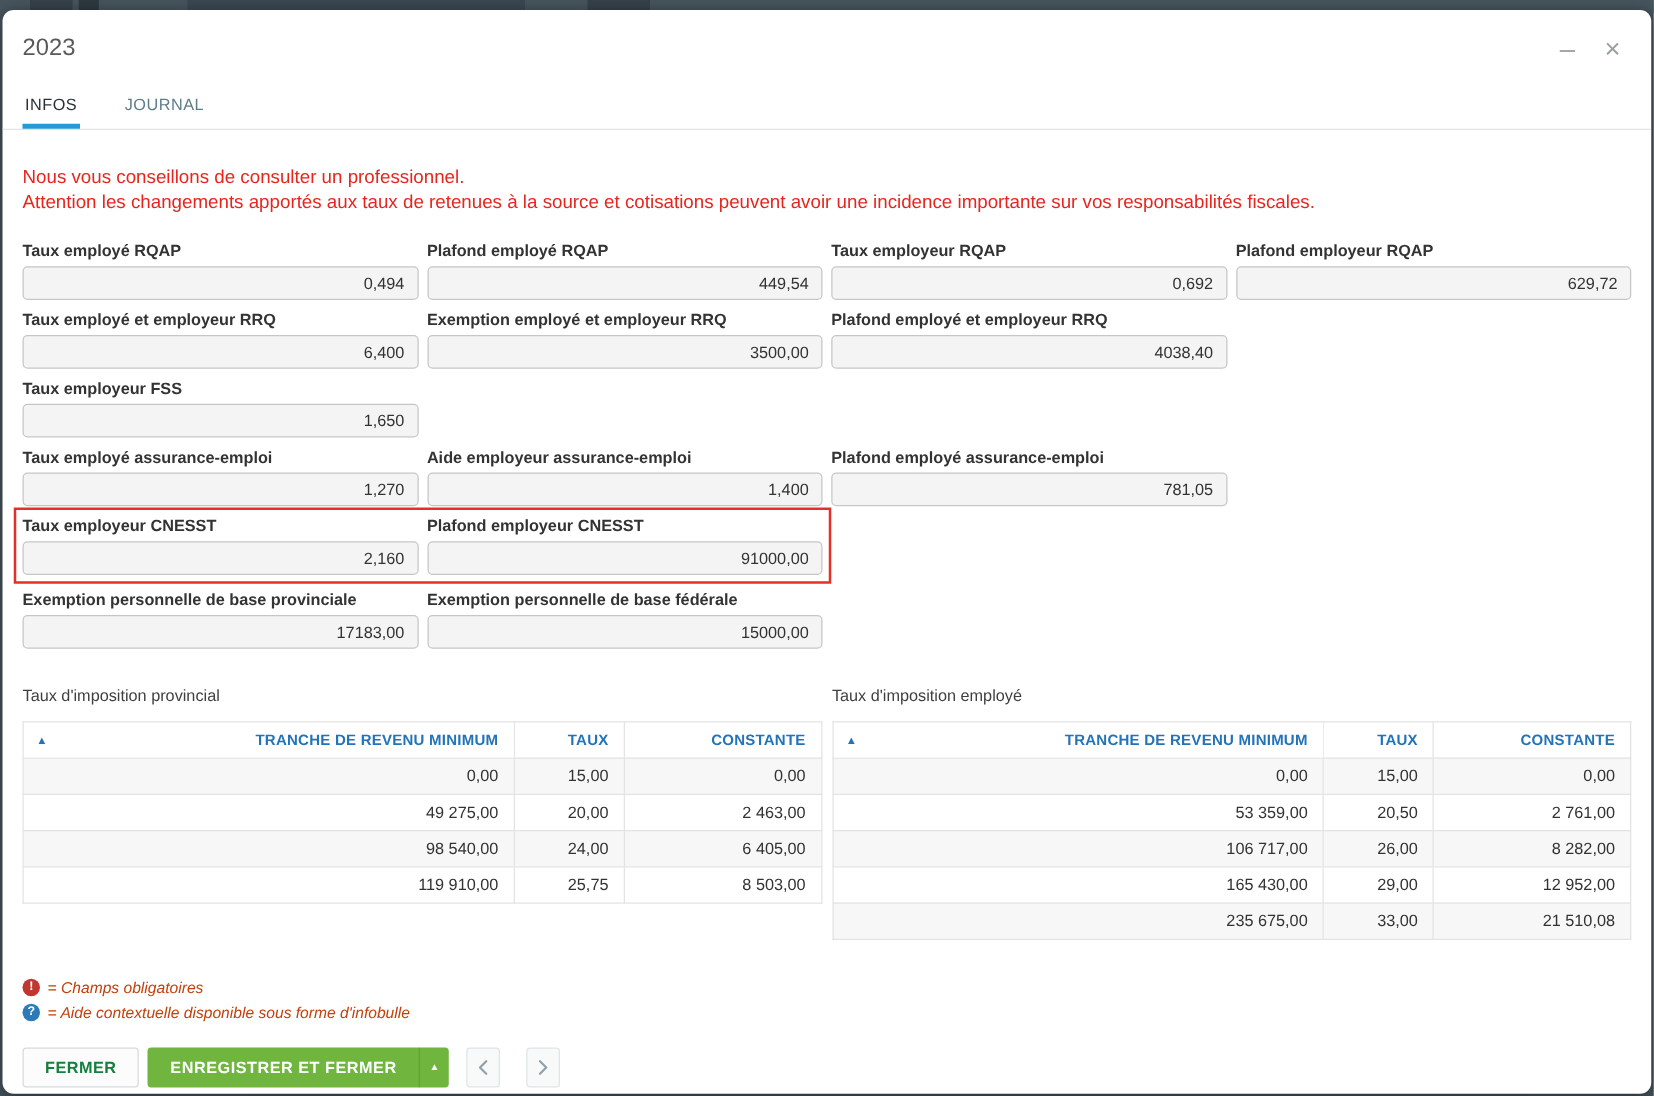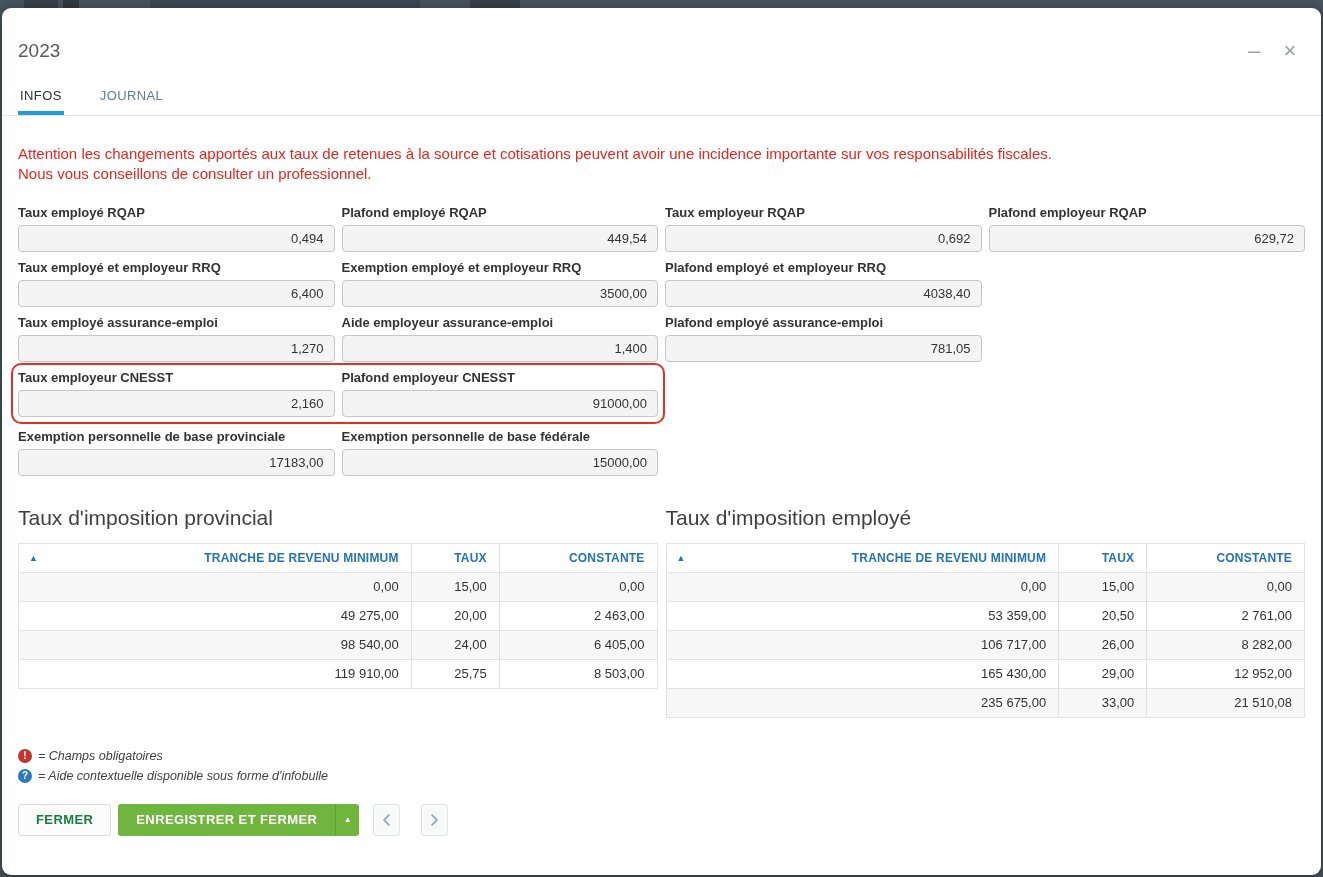--- a/index.html
+++ b/index.html
@@ -11,21 +11,21 @@
   .bg-block { position:absolute; top:0; height:9px; background:#36424a; }
   .bg-block.b1 { left:24px; width:34px; }
   .bg-block.b2 { left:63px; width:16px; background:#2e3940; }
   .bg-block.b3 { left:150px; width:270px; background:#3c4952; }
   .bg-block.b4 { left:470px; width:50px; }
 
   .modal {
     position:absolute; left:2px; right:2px; top:8px; bottom:2px;
     background:#ffffff; border-radius:9px;
     box-shadow:0 3px 14px rgba(0,0,0,.45);
-    padding:12px 16px; overflow:hidden;
+    padding:0 16px; overflow:hidden;
   }
 
   
   .modal-header { position:relative; padding-top:20px; }
   .modal-title { font-size:19px; color:#595959; }
   .win-controls { position:absolute; right:4px; top:20px; display:flex; gap:14px; }
   .win-btn { font-size:22px; color:#9aa0a3; line-height:22px; cursor:pointer; width:22px; text-align:center; }
 
   
   .tabbar { display:flex; gap:34px; margin-top:26px; position:relative; }
@@ -42,47 +42,47 @@
   .form { margin-top:21px; }
   .frow { display:grid; grid-template-columns:repeat(4,1fr); column-gap:7px; margin-bottom:8px; }
   .fcell { }
   .flabel { display:block; font-size:13px; font-weight:bold; color:#333; margin-bottom:5px; }
   .finput {
     width:100%; height:27px; background:#f4f4f4; border:1px solid #c6c6c6; border-radius:4px;
     text-align:right; padding:0 10px; font-size:13px; color:#333;
     font-family:"Liberation Sans", sans-serif;
   }
   .hl-box {
-    grid-column:1 / 3; border:2px solid #e53125; border-radius:10px;
+    grid-column:1 / 3; border:2px solid #e53125; border-radius:0;
     margin:-7px; padding:5px;
     display:grid; grid-template-columns:repeat(2,1fr); column-gap:7px;
   }
   .frow.hl-row { margin-bottom:12px; }
 
   
   .tables { display:flex; gap:8px; margin-top:30px; }
   .table-wrap { flex:1; }
-  .table-title { font-size:21px; color:#3f3f3f; margin-bottom:13px; }
+  .table-title { font-size:13px; color:#3f3f3f; margin-bottom:13px; }
   table { width:100%; border-collapse:collapse; table-layout:fixed; }
   th, td { border:1px solid #e3e3e3; font-size:13px; text-align:right; padding:0 12px; }
   th { height:29px; color:#2373b9; font-weight:bold; font-size:12px; letter-spacing:.2px; background:#fff; }
   td { height:29px; color:#333; }
   tbody tr:nth-child(odd) td { background:#f7f7f7; }
   col.c1 { width:61.5%; } col.c2 { width:13.8%; } col.c3 { width:24.7%; }
   th.first { position:relative; }
   .sort-ic { position:absolute; left:10px; top:50%; transform:translateY(-50%); font-size:9px; color:#2373b9; cursor:pointer; }
 
   
   .legend { margin-top:31px; }
   .legend-line { display:flex; align-items:center; gap:6px; margin-bottom:6px; }
   .circ { width:14px; height:14px; border-radius:50%; color:#fff; font-size:10px; font-weight:bold;
           display:inline-flex; align-items:center; justify-content:center; flex:none; }
   .circ.red { background:#bf3730; }
   .circ.blue { background:#2b7bbb; }
-  .legend-text { font-size:12.5px; font-style:italic; color:#404040; }
+  .legend-text { font-size:12.5px; font-style:italic; color:#c2410c; }
 
   
   .footer { display:flex; align-items:center; margin-top:21px; gap:7px; }
   .btn { height:32px; border-radius:3px; font-size:13px; font-weight:bold; letter-spacing:.4px;
          display:inline-flex; align-items:center; cursor:pointer; font-family:"Liberation Sans", sans-serif; }
   .btn-close { background:#fcfcfc; border:1px solid #d7dadc; color:#15803d; padding:0 17px; }
   .btn-save { background:#6fb53e; color:#fff; border:none; padding:0; overflow:hidden; }
   .btn-save .main { padding:0 18px; height:36px; display:flex; align-items:center; }
   .btn-save .caret { width:24px; height:32px; display:flex; align-items:center; justify-content:center;
                      border-left:1px solid #61a235; font-size:8px; }
@@ -110,22 +110,22 @@
       <span class="win-btn">×</span>
     </div>
   </div>
 
   <div class="tabbar">
     <div class="tab active">INFOS</div>
     <div class="tab inactive">JOURNAL</div>
   </div>
 
   <div class="warning">
+    <div>Nous vous conseillons de consulter un professionnel.</div>
     <div>Attention les changements apportés aux taux de retenues à la source et cotisations peuvent avoir une incidence importante sur vos responsabilités fiscales.</div>
-    <div>Nous vous conseillons de consulter un professionnel.</div>
   </div>
 
   <div class="form">
 
     <div class="frow">
       <div class="fcell">
         <label class="flabel">Taux employé RQAP</label>
         <input class="finput" value="0,494" style="">
       </div>
       <div class="fcell">
@@ -150,20 +150,26 @@
       <div class="fcell">
         <label class="flabel">Exemption employé et employeur RRQ</label>
         <input class="finput" value="3500,00" style="">
       </div>
       <div class="fcell">
         <label class="flabel">Plafond employé et employeur RRQ</label>
         <input class="finput" value="4038,40" style="">
       </div>
     </div>
 
+    <div class="frow">
+      <div class="fcell">
+        <label class="flabel">Taux employeur FSS</label>
+        <input class="finput" value="1,650" style="">
+      </div>
+    </div>
 
     <div class="frow">
       <div class="fcell">
         <label class="flabel">Taux employé assurance-emploi</label>
         <input class="finput" value="1,270" style="">
       </div>
       <div class="fcell">
         <label class="flabel">Aide employeur assurance-emploi</label>
         <input class="finput" value="1,400" style="">
       </div>

